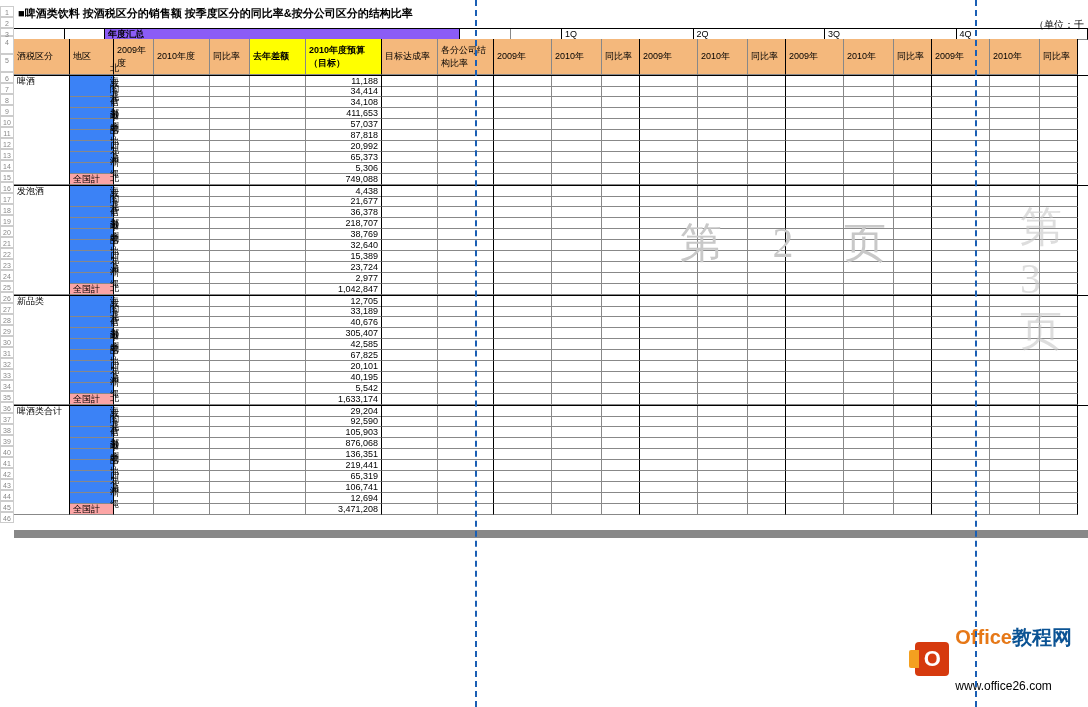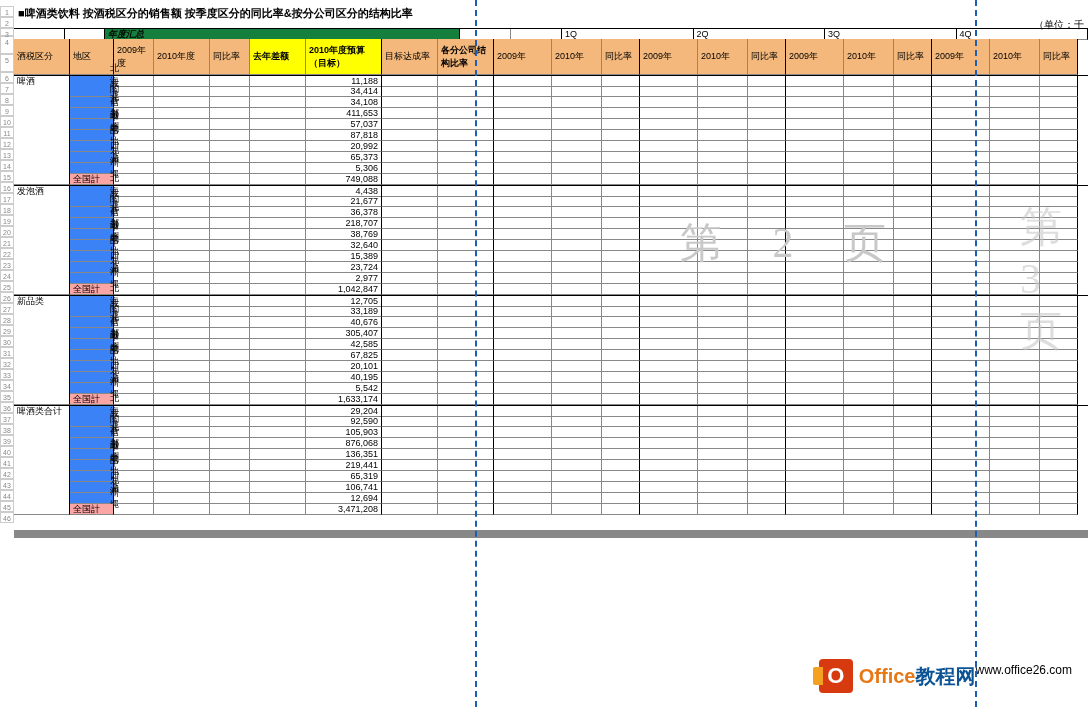--- a/index.html
+++ b/index.html
@@ -13,21 +13,21 @@
     .row-header.r4, .row-header.r5 { height: 18px; }
     
     .grid { position: absolute; left: 14px; top: 6px; width: 1074px; }
     
     .title-row { height: 11px; display: flex; }
     .title { font-size: 11px; font-weight: bold; padding-left: 4px; white-space: nowrap; }
     .unit { position: absolute; right: 4px; top: 12px; font-size: 10px; }
     
     .group-row { height: 11px; display: flex; border-top: 1.5px solid #000; }
     .group-cell { border-right: 1px solid #888; border-bottom: 1px solid #888; height: 11px; display: flex; align-items: center; padding: 0 3px; font-size: 9px; }
-    .group-yellow { background: #15803d; font-weight: bold; font-style: italic; }
+    .group-yellow { background: #8b5cf6; font-weight: bold; }
     
     .header-row1, .header-row2 { display: flex; }
     .hcell { border-right: 1px solid #888; border-bottom: 1px solid #888; background: #f4b87c; display: flex; align-items: center; padding: 0 3px; font-size: 9px; height: 18px; }
     .hcell.tall { height: 36px; }
     .hcell.highlight { background: #ffff00; font-weight: bold; }
     
     .data-row { display: flex; height: 11px; }
     .dcell { border-right: 1px solid #888; border-bottom: 1px solid #888; height: 11px; font-size: 9px; padding: 0 3px; display: flex; align-items: center; }
     .dcell.num { justify-content: flex-end; }
     .dcell.yellow { background: #3b82f6; padding-left: 40px; }
@@ -44,30 +44,30 @@
     .bottom-bar { position: absolute; left: 14px; width: 1074px; height: 8px; background: #888; top: 530px; }
     
     .watermark { position: absolute; font-size: 42px; color: #c8c8c8; font-family: "SimSun", serif; letter-spacing: 20px; z-index: 2; pointer-events: none; }
     .wm1 { left: 190px; top: 215px; }
     .wm2 { left: 680px; top: 215px; }
     .wm3 { left: 1020px; top: 199px; opacity: 0.6; }
     
     .logo-block { position: absolute; right: 16px; bottom: 14px; display: flex; align-items: center; gap: 6px; }
     .logo-icon { width: 34px; height: 34px; background: #d63a0e; border-radius: 4px; display: flex; align-items: center; justify-content: center; color: #fff; font-size: 22px; font-weight: bold; position: relative; }
     .logo-icon::before { content: ""; position: absolute; left: -6px; top: 8px; width: 10px; height: 18px; background: #f4a020; border-radius: 2px 0 0 2px; }
-    .logo-text { display: flex; flex-direction: row; }
+    .logo-text { display: flex; flex-direction: column; gap: 28px; }
     .logo-title { font-size: 20px; font-weight: bold; }
     .logo-title .orange { color: #e67817; }
     .logo-title .blue { color: #0b5394; }
     .logo-url { font-size: 12px; color: #000000; }
     
     
     .c-tax { width: 56px; } .c-region { width: 44px; }
     .c-y09 { width: 40px; } .c-y10 { width: 56px; } .c-yoy { width: 40px; }
-    .c-diff { width: 56px; } .c-budget { width: 76px; } .c-achieve { width: 56px; } .c-struct { width: 56px; font-weight: bold; }
+    .c-diff { width: 56px; } .c-budget { width: 76px; } .c-achieve { width: 56px; } .c-struct { width: 56px; }
     .c-qy09 { width: 58px; } .c-qy10 { width: 50px; } .c-qyoy { width: 38px; }
     .c-q-group { width: 146px; }
   </style>
 </head>
 <body>
 
 <div class="sheet">
 
   <div class="row-headers" id="row-headers">
       <div class="row-header">1</div>

